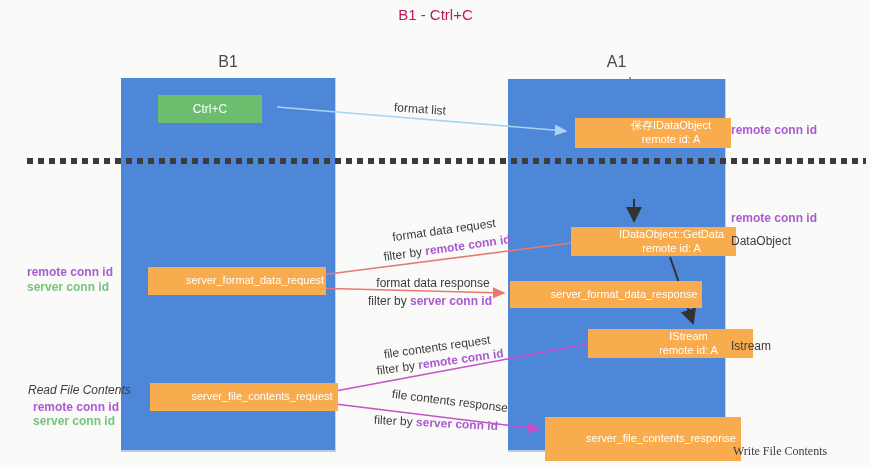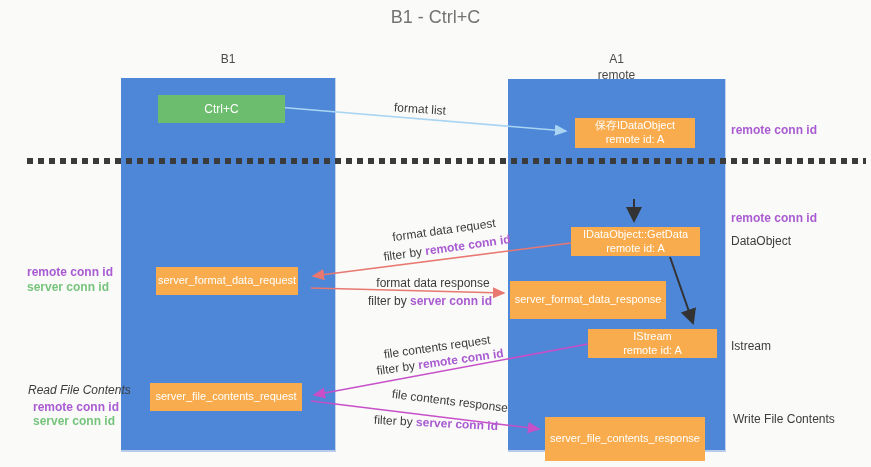--- a/index.html
+++ b/index.html
@@ -1,28 +1,28 @@
 <!DOCTYPE html>
 <html><head>
 <meta charset="utf-8">
 <style>
   html,body{margin:0;padding:0;}
   body{font-family:"Liberation Sans",sans-serif;background:#f7f7f6;}
   #canvas{position:relative;width:871px;height:467px;background:#fafaf9;overflow:hidden;}
 
   .title{position:absolute;top:6px;left:0;width:871px;text-align:center;
-         font-size:18px;color:#737373;line-height:1.25;}
+         font-size:15px;color:#be185d;line-height:1.25;}
 
-  .col-header{position:absolute;text-align:center;font-size:12px;color:#4a4a4a;line-height:1.3;}
+  .col-header{position:absolute;text-align:center;font-size:16px;color:#4a4a4a;line-height:1.3;}
   .col{position:absolute;background:#4e86d8;border-bottom:2px solid #b9cbe9;border-right:1px solid #c4d3ec;}
 
   .box{position:absolute;display:flex;flex-direction:column;align-items:center;justify-content:center;
        color:#ffffff;text-align:center;line-height:1.25;}
   .box.green{background:#6cbe6e;font-size:12px;}
-  .box.orange{background:#f9ac4d;font-size:11px;}
+  .box.orange{background:#f9ac4d;font-size:11px;padding-left:36px;}
   .box .ln{white-space:nowrap;}
 
   .lbl{position:absolute;white-space:nowrap;font-size:12px;color:#3c3c3c;}
   .lbl.center{transform:translate(-50%,-50%);}
   .purple{color:#a95bd1;font-weight:700;}
   .greentx{color:#76c47c;font-weight:700;}
 
   svg.overlay{position:absolute;left:0;top:0;pointer-events:none;}
 </style>
 </head>
@@ -68,40 +68,40 @@
     <line x1="634" y1="199" x2="634" y2="221" stroke="#333333" stroke-width="2" marker-end="url(#arrBlk)"></line>
     <line x1="670" y1="257" x2="693" y2="323" stroke="#333333" stroke-width="2" marker-end="url(#arrBlk)"></line>
 
     <line x1="571" y1="243" x2="313" y2="276" stroke="#e87870" stroke-width="1.6" marker-end="url(#arrRed)"></line>
     <line x1="311" y1="288" x2="504" y2="293" stroke="#e87870" stroke-width="1.6" marker-end="url(#arrRed)"></line>
 
     <line x1="588" y1="344" x2="314" y2="395" stroke="#c750c8" stroke-width="1.6" marker-end="url(#arrMag)"></line>
     <line x1="311" y1="401" x2="539" y2="429" stroke="#c750c8" stroke-width="1.6" marker-end="url(#arrMag)"></line>
   </svg>
 
-  <div class="box green" style="left:158px;top:95px;width:127px;height:28px;">
+  <div class="box green" style="left:158px;top:95px;width:104px;height:28px;">
     <div class="ln">Ctrl+C</div>
   </div>
 
   <div class="box orange" style="left:575px;top:118px;width:120px;height:30px;">
     <div class="ln">保存IDataObject</div>
     <div class="ln">remote id: A</div>
   </div>
 
 
   <div class="box orange" style="left:571px;top:227px;width:129px;height:29px;">
     <div class="ln">IDataObject::GetData</div>
     <div class="ln">remote id: A</div>
   </div>
 
-  <div class="box orange" style="left:156px;top:267px;width:142px;height:28px;">
+  <div class="box orange" style="left:148px;top:267px;width:142px;height:28px;">
     <div class="ln">server_format_data_request</div>
   </div>
 
-  <div class="box orange" style="left:510px;top:281px;width:156px;height:38px;">
+  <div class="box orange" style="left:510px;top:281px;width:156px;height:27px;">
     <div class="ln">server_format_data_response</div>
   </div>
 
   <div class="box orange" style="left:588px;top:329px;width:129px;height:29px;">
     <div class="ln">IStream</div>
     <div class="ln">remote id: A</div>
   </div>
 
   <div class="box orange" style="left:150px;top:383px;width:152px;height:28px;">
     <div class="ln">server_file_contents_request</div>
@@ -122,21 +122,21 @@
   <div class="lbl center" style="left:437px;top:347px;transform:translate(-50%,-50%) rotate(-8deg);">file contents request</div>
   <div class="lbl center" style="left:440px;top:362px;transform:translate(-50%,-50%) rotate(-8deg);"><span>filter by </span><span class="purple">remote conn id</span></div>
 
   <div class="lbl center" style="left:450px;top:401px;transform:translate(-50%,-50%) rotate(7deg);">file contents response</div>
   <div class="lbl center" style="left:436px;top:423px;transform:translate(-50%,-50%) rotate(3deg);"><span>filter by </span><span class="purple">server conn id</span></div>
 
   <div class="lbl purple" style="left:731px;top:123px;">remote conn id</div>
   <div class="lbl purple" style="left:731px;top:211px;">remote conn id</div>
   <div class="lbl" style="left:731px;top:234px;">DataObject</div>
   <div class="lbl" style="left:731px;top:339px;">Istream</div>
-  <div class="lbl" style="left:733px;top:412px;">Write File Contents</div>
+  <div class="lbl" style="left:733px;top:444px;font-family:Liberation Serif, serif;">Write File Contents</div>
 
   <div class="lbl purple" style="left:27px;top:265px;">remote conn id</div>
   <div class="lbl greentx" style="left:27px;top:280px;">server conn id</div>
   <div class="lbl" style="left:28px;top:383px;font-style:italic;">Read File Contents</div>
   <div class="lbl purple" style="left:33px;top:400px;">remote conn id</div>
   <div class="lbl greentx" style="left:33px;top:414px;">server conn id</div>
 
 </div>
 
 </body></html>

